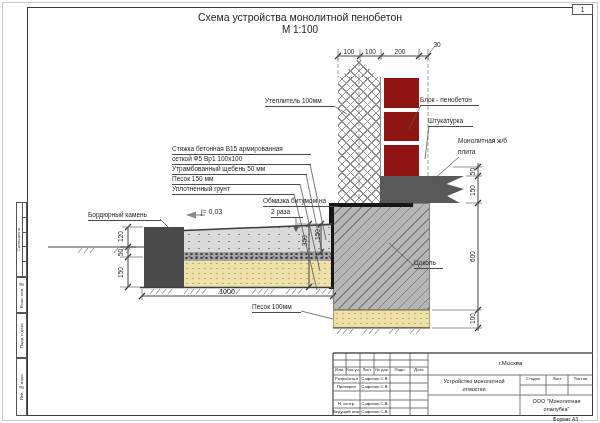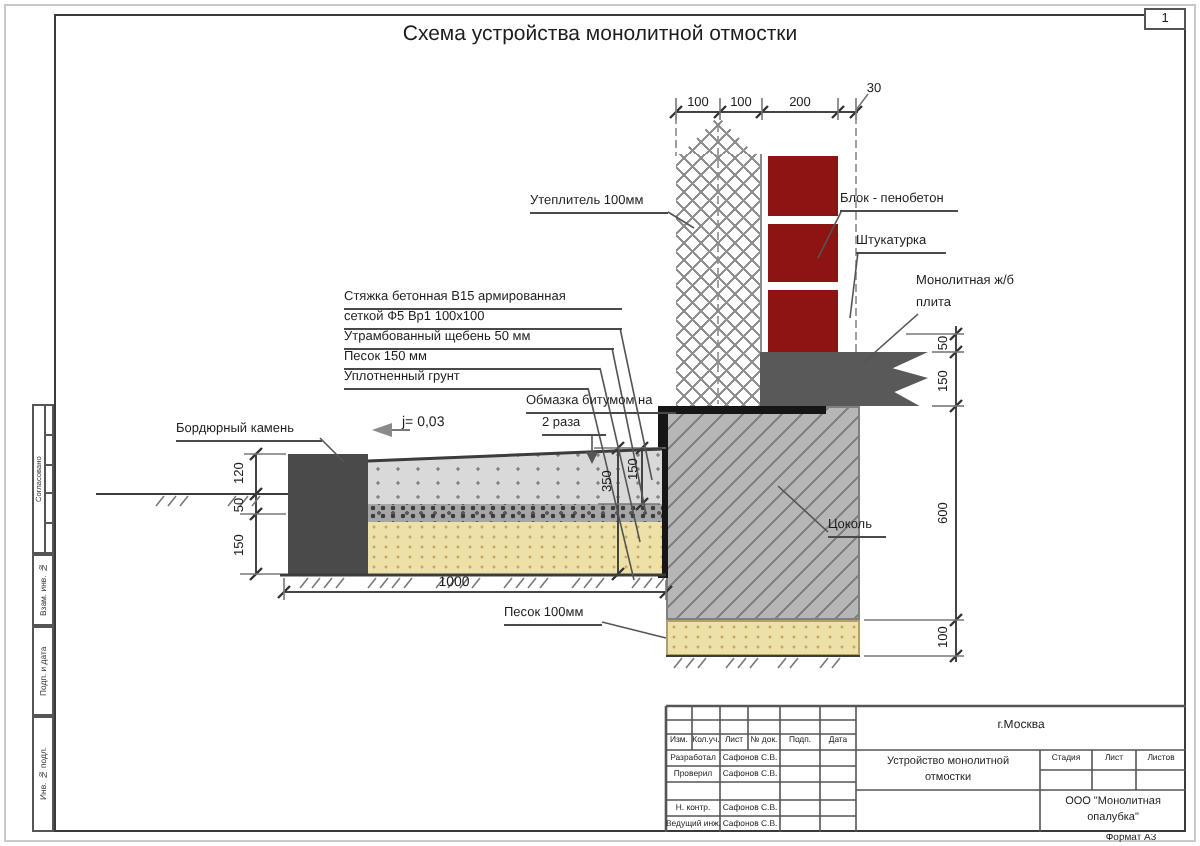--- a/index.html
+++ b/index.html
@@ -45,21 +45,22 @@
 <body>
 
 <div id="sheet">
   <div class="edge"></div>
   <div class="frame"></div>
 
   <div class="abs" style="left:572px;top:4px;width:21px;height:11px;border:1px solid #555;background:#fff;z-index:7;box-sizing:border-box;">
     <div class="t c" style="left:0;top:1px;width:19px;font-size:6.5px;position:absolute;">1</div>
   </div>
 
-  <div class="t c txt" style="left:140px;top:11px;width:320px;font-size:10.5px;">Схема устройства монолитной отмостки</div>
+  <div class="t c txt" style="left:140px;top:11px;width:320px;font-size:10.5px;">Схема устройства монолитной пенобетон</div>
+  <div class="t c txt" style="left:140px;top:24px;width:320px;font-size:10px;">М 1:100</div>
 
   <div class="abs xhatch peak" style="left:340px;top:58px;width:38px;height:20px;"></div>
   <div class="abs xhatch" style="left:338px;top:77px;width:43px;height:126px;border-right:1px solid #8a8a8a;box-sizing:border-box;"></div>
   <div class="abs foam" style="left:384px;top:78px;width:35px;height:98px;"></div>
   <div class="abs slab" style="left:380px;top:176px;width:84px;height:27px;"></div>
   <div class="abs plinth" style="left:333px;top:203px;width:97px;height:107px;"></div>
   <div class="abs sand" style="left:333px;top:310px;width:97px;height:18px;border:1px solid #b3a066;box-sizing:border-box;"></div>
   <div class="abs bit" style="left:329px;top:203px;width:84px;height:4px;"></div>
   <div class="abs bit" style="left:329px;top:203px;width:5px;height:86px;"></div>
   <div class="abs curb" style="left:144px;top:227px;width:40px;height:60px;"></div>

